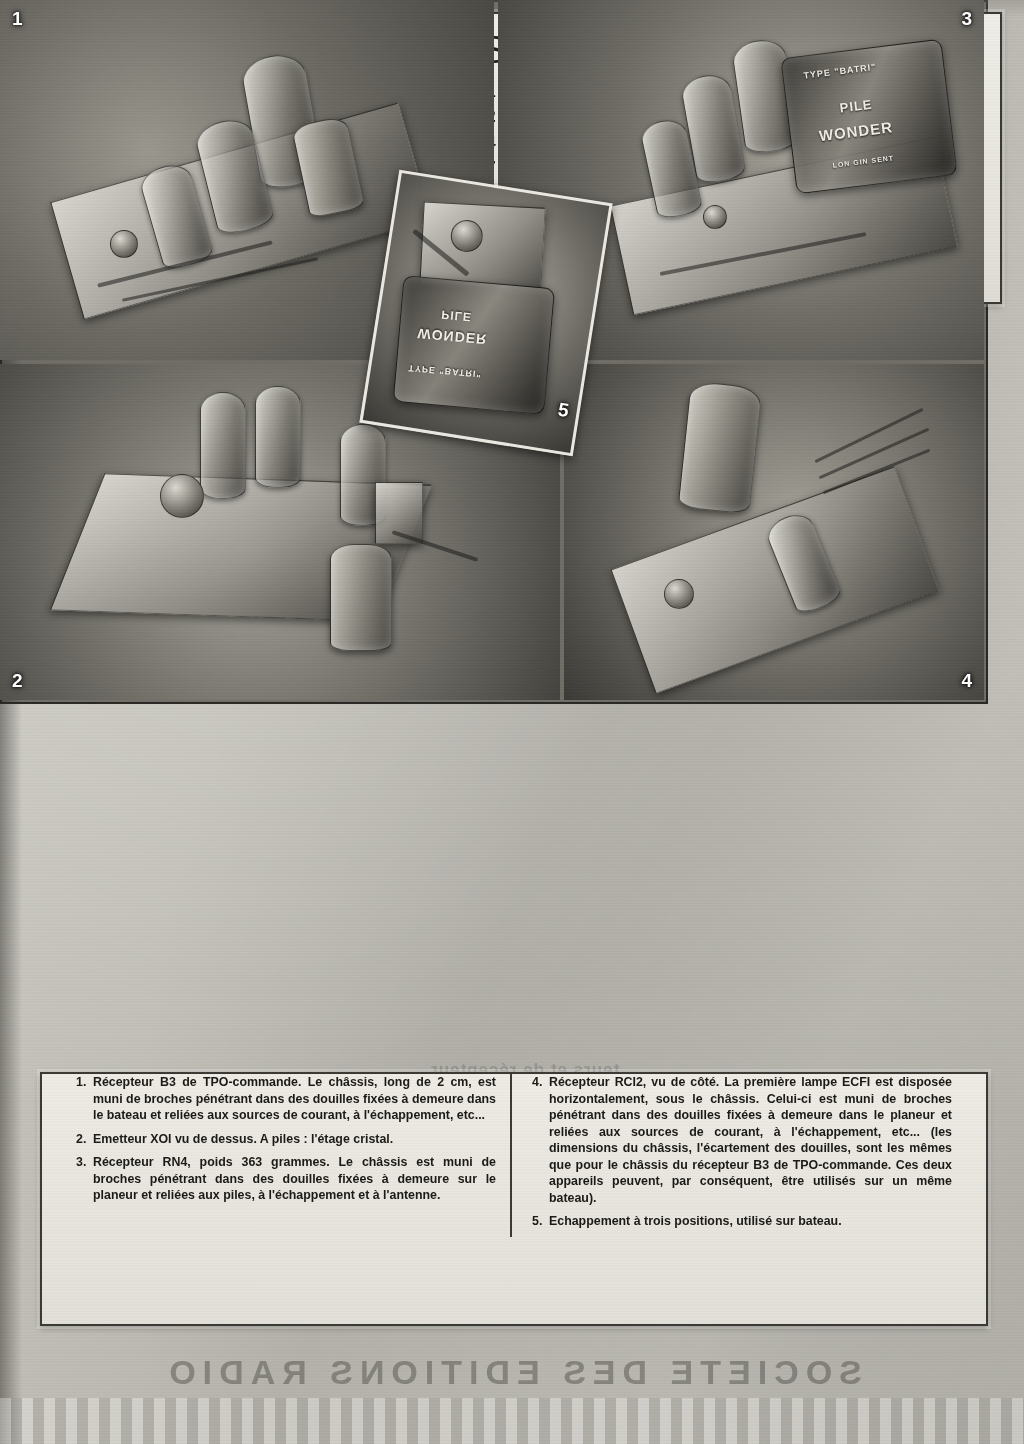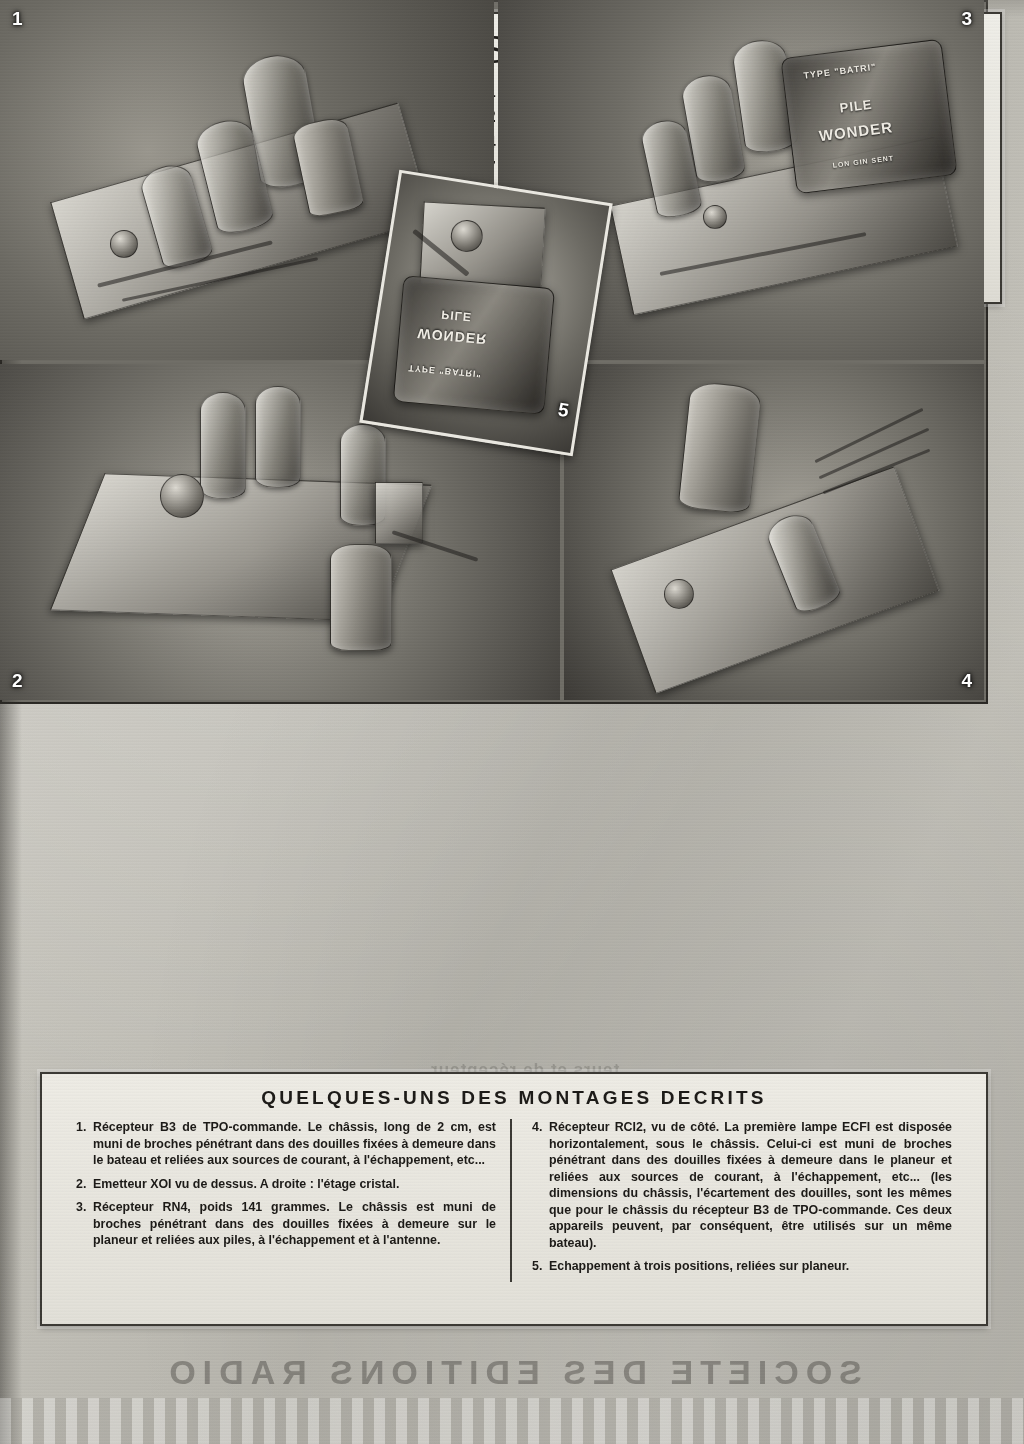--- a/index.html
+++ b/index.html
@@ -473,44 +473,43 @@
         <div class="batlabel" style="left:12px; top:86px; font-size:9px; transform:scaleY(-1);">TYPE "BATRI"</div>
       </div>
       <div class="knob" style="left:58px; top:36px; width:30px; height:30px;"></div>
       <div class="wire" style="left:16px; top:70px; width:70px; height:5px; transform:rotate(30deg);"></div>
       <div class="ph-num" style="right:8px; bottom:30px;">5</div>
     </div>
 
   </div>
 
   <div class="panel" id="captions">
-    <div id="cap-title">QUELQUES-UNS DES MONTAGES DECRITS</div>
     <div class="cap-cols">
       <div class="cap-col left">
         <div class="cap-item">
           <span class="cap-num">1.</span>
           <span class="cap-text">Récepteur B3 de TPO-commande. Le châssis, long de 2 cm, est muni de broches pénétrant dans des douilles fixées à demeure dans le bateau et reliées aux sources de courant, à l'échappement, etc...</span>
         </div>
         <div class="cap-item">
           <span class="cap-num">2.</span>
-          <span class="cap-text">Emetteur XOI vu de dessus. A droite : l'étage cristal.</span>
+          <span class="cap-text">Emetteur XOI vu de dessus. A piles : l'étage cristal.</span>
         </div>
         <div class="cap-item">
           <span class="cap-num">3.</span>
-          <span class="cap-text">Récepteur RN4, poids 141 grammes. Le châssis est muni de broches pénétrant dans des douilles fixées à demeure sur le planeur et reliées aux piles, à l'échappement et à l'antenne.</span>
+          <span class="cap-text">Récepteur RN4, poids 363 grammes. Le châssis est muni de broches pénétrant dans des douilles fixées à demeure sur le planeur et reliées aux piles, à l'échappement et à l'antenne.</span>
         </div>
       </div>
       <div class="cap-col right">
         <div class="cap-item">
           <span class="cap-num">4.</span>
           <span class="cap-text">Récepteur RCI2, vu de côté. La première lampe ECFI est disposée horizontalement, sous le châssis. Celui-ci est muni de broches pénétrant dans des douilles fixées à demeure dans le planeur et reliées aux sources de courant, à l'échappement, etc... (les dimensions du châssis, l'écartement des douilles, sont les mêmes que pour le châssis du récepteur B3 de TPO-commande. Ces deux appareils peuvent, par conséquent, être utilisés sur un même bateau).</span>
         </div>
         <div class="cap-item">
           <span class="cap-num">5.</span>
-          <span class="cap-text">Echappement à trois positions, reliées sur planeur.</span>
+          <span class="cap-text">Echappement à trois positions, utilisé sur bateau.</span>
         </div>
       </div>
     </div>
   </div>
 
   <div class="bottom-brand">SOCIETE DES EDITIONS RADIO</div>
   <div class="bottom-strip"></div>
 </div>
 
 </body></html>

